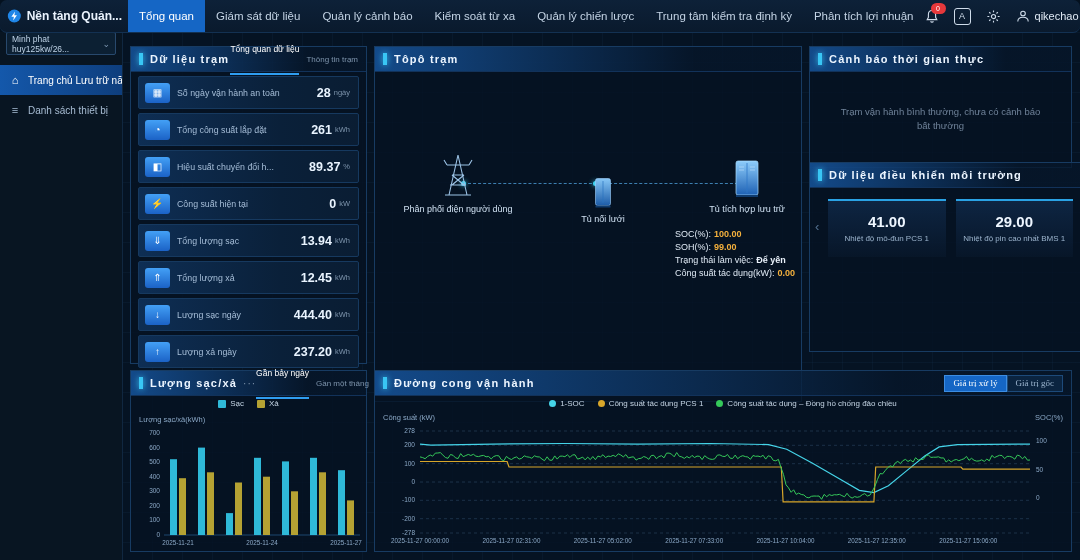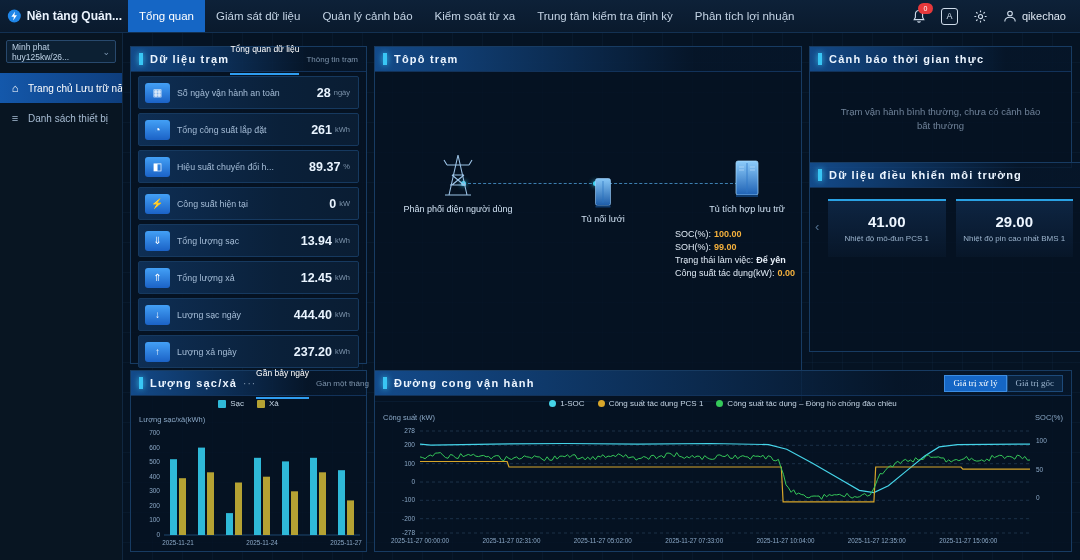--- a/index.html
+++ b/index.html
@@ -1,31 +1,31 @@
 <!DOCTYPE html>
 <html><head>
 <meta charset="utf-8">
 <style>
   html,body{margin:0;padding:0;background:#030d19;}
   #app{position:relative;width:1080px;height:560px;background:#04111f;font-family:"Liberation Sans",sans-serif;overflow:hidden;}
   
-  .topbar{position:absolute;left:0;right:0;top:0;height:32px;background:linear-gradient(180deg,#0d2138,#0a1a2d);border-bottom:1px solid #133152;display:flex;align-items:center;z-index:5;}
+  .topbar{position:absolute;left:0;right:0;top:0;height:32px;background:linear-gradient(180deg,#0d2138,#0a1a2d);border-bottom:1px solid #133152;display:flex;align-items:center;z-index:5;border-radius:7px;}
   .logo{width:122px;display:flex;align-items:center;gap:5px;padding-left:7px;box-sizing:border-box;flex:none;}
   .logo-text{font-size:12px;font-weight:bold;color:#eaf3fd;white-space:nowrap;}
   .nav-tabs{display:flex;height:32px;margin-left:6px;}
   .nav-tab{padding:0 11px;line-height:32px;font-size:11.5px;color:#c3d3e4;cursor:pointer;white-space:nowrap;}
   .nav-tab.active{background:#1566c5;color:#fff;}
   .topbar-right{margin-left:auto;display:flex;align-items:center;gap:15px;padding-right:14px;}
   .icon-btn{position:relative;display:flex;align-items:center;cursor:pointer;}
   .badge{position:absolute;top:-6px;right:-7px;min-width:11px;height:11px;border-radius:6px;background:#e5383b;color:#fff;font-size:7px;display:flex;align-items:center;justify-content:center;padding:0 2px;}
   .lang-box{width:15px;height:15px;border:1px solid #cfdcea;border-radius:3px;color:#cfdcea;font-size:9px;display:flex;align-items:center;justify-content:center;}
   .user{display:flex;align-items:center;gap:5px;color:#dfe9f4;font-size:11px;cursor:pointer;}
   
   .sidebar{position:absolute;top:32px;left:0;bottom:0;width:122px;background:#081522;border-right:1px solid #102740;z-index:4;}
-  .station-select{margin:8px 6px 10px;height:21px;border:1px solid #28496d;background:#0c2033;border-radius:2px;color:#bed2e6;font-size:8.5px;display:flex;align-items:center;padding:0 5px;cursor:pointer;overflow:hidden;}
+  .station-select{margin:0 6px 10px;height:21px;border:1px solid #28496d;background:#0c2033;border-radius:2px;color:#bed2e6;font-size:8.5px;display:flex;align-items:center;padding:0 5px;cursor:pointer;overflow:hidden;}
   .caret{color:#7e97b2;font-size:9px;flex:none;}
   .side-item{height:30px;display:flex;align-items:center;gap:7px;padding:0 9px;font-size:10px;color:#a7bcd3;cursor:pointer;white-space:nowrap;overflow:hidden;}
   .side-item.active{background:linear-gradient(90deg,#1458ab,#0e3e7d);color:#fff;}
   .side-ic{width:12px;font-size:11px;text-align:center;flex:none;}
   
   .main{position:absolute;left:122px;top:32px;right:0;bottom:0;background-color:#051323;background-image:linear-gradient(rgba(26,58,94,.16) 1px,transparent 1px),linear-gradient(90deg,rgba(26,58,94,.16) 1px,transparent 1px);background-size:30px 30px;}
   .panel{position:absolute;border:1px solid #173b62;background:rgba(5,18,35,.78);box-sizing:border-box;}
   .panel-header{height:24px;display:flex;align-items:center;padding:0 8px;background:linear-gradient(90deg,rgba(22,84,156,.85),rgba(22,84,156,.05) 75%);border-bottom:1px solid #12325a;}
   .panel-header::before{content:"";width:4px;height:12px;background:#39c6f4;box-shadow:0 0 6px #39c6f4;margin-right:7px;flex:none;}
   .panel-title{font-size:11px;font-weight:bold;letter-spacing:1.2px;color:#ecf5ff;white-space:nowrap;}
@@ -80,20 +80,21 @@
           <circle cx="9" cy="9" r="8" fill="#1f86e8"></circle>
           <path d="M9.9 3.4 5.4 9.9h3.1l-.9 4.7 4.6-6.4H9z" fill="#fff"></path>
         </svg>
       <span class="logo-text">Nền tảng Quản...</span>
     </div>
     <nav class="nav-tabs" id="nav-tabs">
         <div class="nav-tab active">Tổng quan</div>
         <div class="nav-tab">Giám sát dữ liệu</div>
         <div class="nav-tab">Quản lý cảnh báo</div>
         <div class="nav-tab">Kiểm soát từ xa</div>
+        <div class="nav-tab">Quản lý chiến lược</div>
         <div class="nav-tab">Trung tâm kiểm tra định kỳ</div>
         <div class="nav-tab">Phân tích lợi nhuận</div>
       </nav>
     <div class="topbar-right">
       <div class="icon-btn">
         <svg width="14" height="15" viewBox="0 0 14 15">
             <path d="M7 1.5c-2.3 0-3.6 1.6-3.6 4v2.8L2.2 10.6h9.6l-1.2-2.3V5.5c0-2.4-1.3-4-3.6-4z" fill="none" stroke="#cfdcea" stroke-width="1.1"></path>
             <path d="M5.6 12.2a1.5 1.5 0 0 0 2.8 0" fill="none" stroke="#cfdcea" stroke-width="1.1"></path>
           </svg>
         <span class="badge">0</span>

